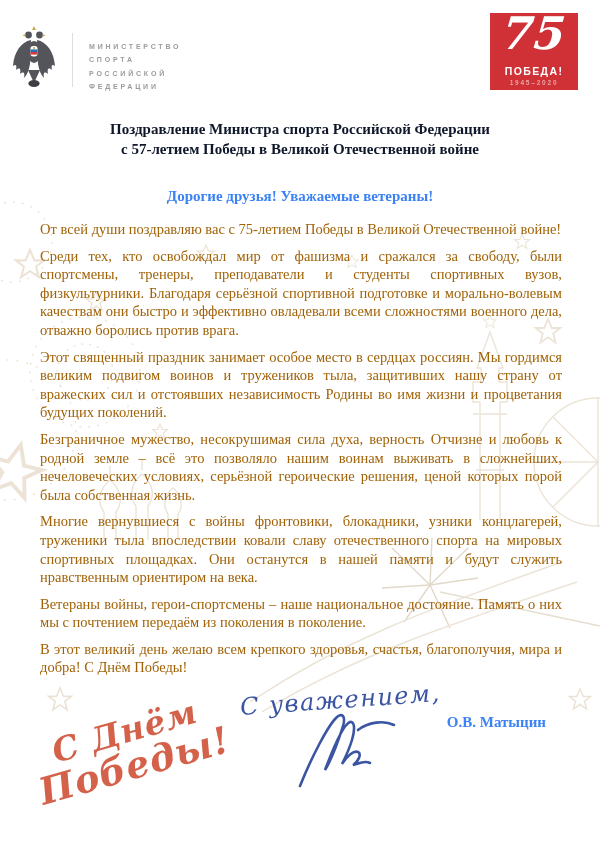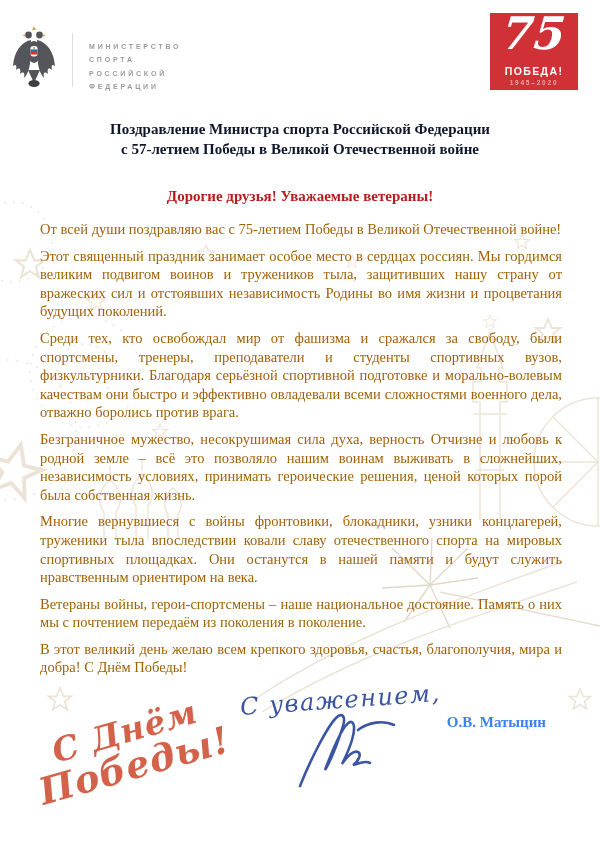--- a/index.html
+++ b/index.html
@@ -35,21 +35,21 @@
   }
   .vyears{
     position:absolute; bottom:4px; left:0; right:0;
     font-family:"Liberation Sans","DejaVu Sans",sans-serif;
     font-weight:700; font-size:6.5px; letter-spacing:1.8px; color:#eba4a4;
   }
   
   .title{position:absolute; top:119px; left:0; width:100%; z-index:2; text-align:center;
          font-weight:700; font-size:15px; line-height:20px; color:#0f172a;}
   .salutation{position:absolute; top:188px; left:0; width:100%; z-index:2; text-align:center;
-         font-weight:700; font-size:15px; color:#b91c1c;}
+         font-weight:700; font-size:15px; color:#3b82f6;}
   .body{position:absolute; top:220px; left:40px; width:522px; z-index:2;
         font-size:14.5px; line-height:18.6px; text-align:justify; color:#a16207;}
   .body p{margin:0 0 8px 0;}
   
   .closing{
     position:absolute; left:240px; top:686px; z-index:2;
     font-family:"DejaVu Serif",serif; font-style:italic;
     font-size:24px; letter-spacing:1.5px; color:#3b55a3;
     transform:rotate(-4deg);
   }
@@ -165,23 +165,23 @@
 
   <div class="title">
     <div>Поздравление Министра спорта Российской Федерации</div>
     <div>с 57-летием Победы в Великой Отечественной войне</div>
   </div>
 
   <div class="salutation">Дорогие друзья! Уважаемые ветераны!</div>
 
   <div class="body">
       <p>От всей души поздравляю вас с 75-летием Победы в Великой Отечественной войне!</p>
+      <p>Среди тех, кто освобождал мир от фашизма и сражался за свободу, были спортсмены, тренеры, преподаватели и студенты спортивных вузов, физкультурники. Благодаря серьёзной спортивной подготовке и морально-волевым качествам они быстро и эффективно овладевали всеми сложностями военного дела, отважно боролись против врага.</p>
       <p>Этот священный праздник занимает особое место в сердцах россиян. Мы гордимся великим подвигом воинов и тружеников тыла, защитивших нашу страну от вражеских сил и отстоявших независимость Родины во имя жизни и процветания будущих поколений.</p>
-      <p>Среди тех, кто освобождал мир от фашизма и сражался за свободу, были спортсмены, тренеры, преподаватели и студенты спортивных вузов, физкультурники. Благодаря серьёзной спортивной подготовке и морально-волевым качествам они быстро и эффективно овладевали всеми сложностями военного дела, отважно боролись против врага.</p>
-      <p>Безграничное мужество, несокрушимая сила духа, верность Отчизне и любовь к родной земле – всё это позволяло нашим воинам выживать в сложнейших, независимость условиях, принимать героические решения, ценой которых порой была собственная жизнь.</p>
+      <p>Безграничное мужество, несокрушимая сила духа, верность Отчизне и любовь к родной земле – всё это позволяло нашим воинам выживать в сложнейших, нечеловеческих условиях, серьёзной героические решения, ценой которых порой была собственная жизнь.</p>
       <p>Многие вернувшиеся с войны фронтовики, блокадники, узники концлагерей, труженики тыла впоследствии ковали славу отечественного спорта на мировых спортивных площадках. Они останутся в нашей памяти и будут служить нравственным ориентиром на века.</p>
       <p>Ветераны войны, герои-спортсмены – наше национальное достояние. Память о них мы с почтением передаём из поколения в поколение.</p>
       <p>В этот великий день желаю всем крепкого здоровья, счастья, благополучия, мира и добра! С Днём Победы!</p>
     </div>
 
   <div class="closing" style="color: rgb(59, 85, 163);">С уважением,</div>
 
   <svg class="sig" width="120" height="84" viewBox="0 0 120 84" fill="none" stroke="#3b55a3" stroke-width="2.6" stroke-linecap="round">
     <path d="M8,78 C20,48 36,18 44,10 C50,4 54,8 51,18 C46,34 38,54 33,62 C42,38 52,16 58,14 C63,13 63,22 60,32 C57,42 52,52 50,56 C55,48 62,42 66,44 C70,46 66,54 61,57 C66,56 72,52 78,55"></path>
     <path d="M66,22 C76,14 92,12 102,17"></path>

